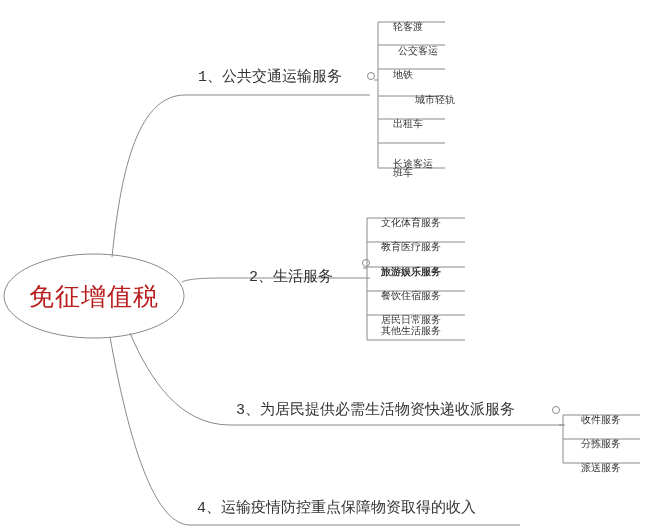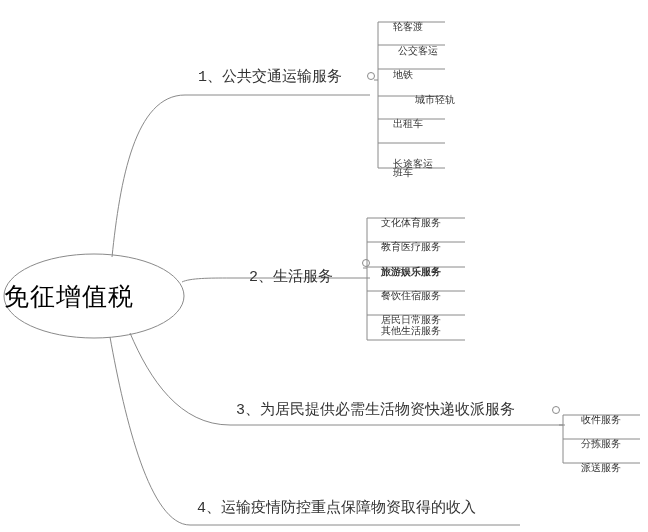--- a/index.html
+++ b/index.html
@@ -1,22 +1,22 @@
 <!DOCTYPE html>
 <html><head>
 <meta charset="utf-8">
 <style>
   html, body { margin:0; padding:0; background:#ffffff; }
   body { width:648px; height:532px; position:relative; overflow:hidden;
          font-family: "DejaVu Sans", "Liberation Sans", sans-serif; color:#333; }
   svg.lines { position:absolute; left:0; top:0; width:648px; height:532px; }
   .node { position:absolute; white-space:nowrap; color:#333; }
   .root { position:absolute; left:4px; top:255px; width:180px; height:82px;
-          display:flex; align-items:center; 
-          font-size:25px; color:#000000; letter-spacing:1px; }
+          display:flex; align-items:center; justify-content:center;
+          font-size:25px; color:#b91c1c; letter-spacing:1px; }
   .branch { font-size:15px;font-family:Liberation Mono, monospace; }
   .leaf { font-size:10px;margin-top:17px; }
 </style>
 </head>
 <body>
 
 <svg class="lines" viewBox="0 0 648 532">
   <g fill="none" stroke="#8a8a8a" stroke-width="1">
 
     <ellipse cx="94" cy="296" rx="90" ry="42"></ellipse>

